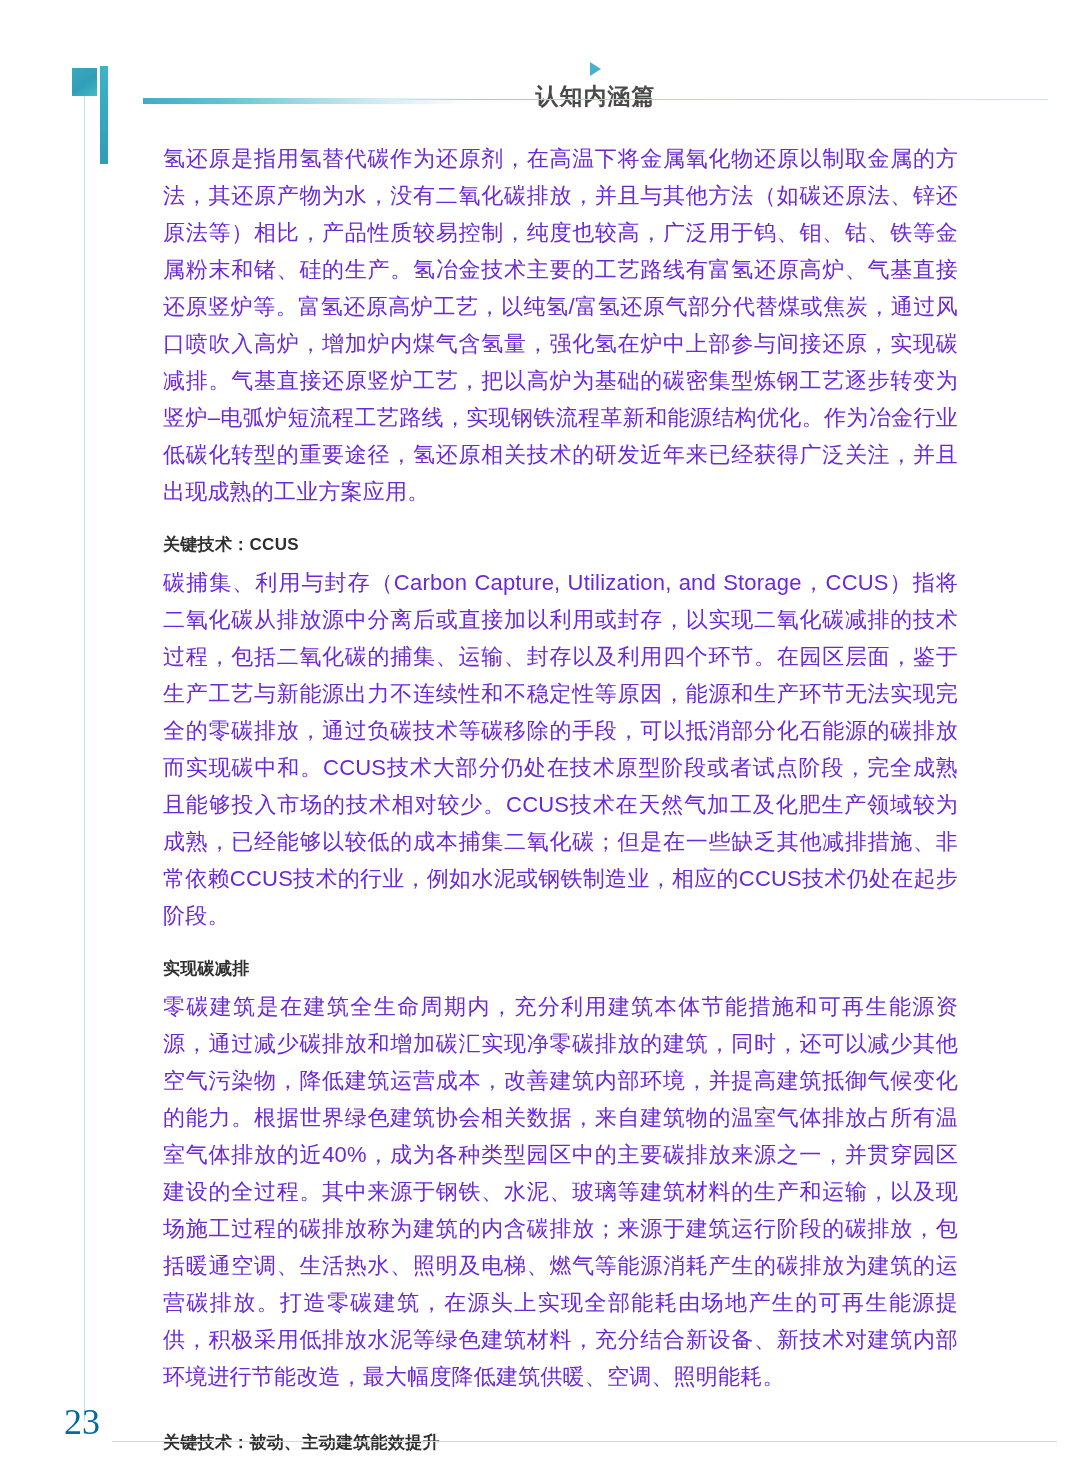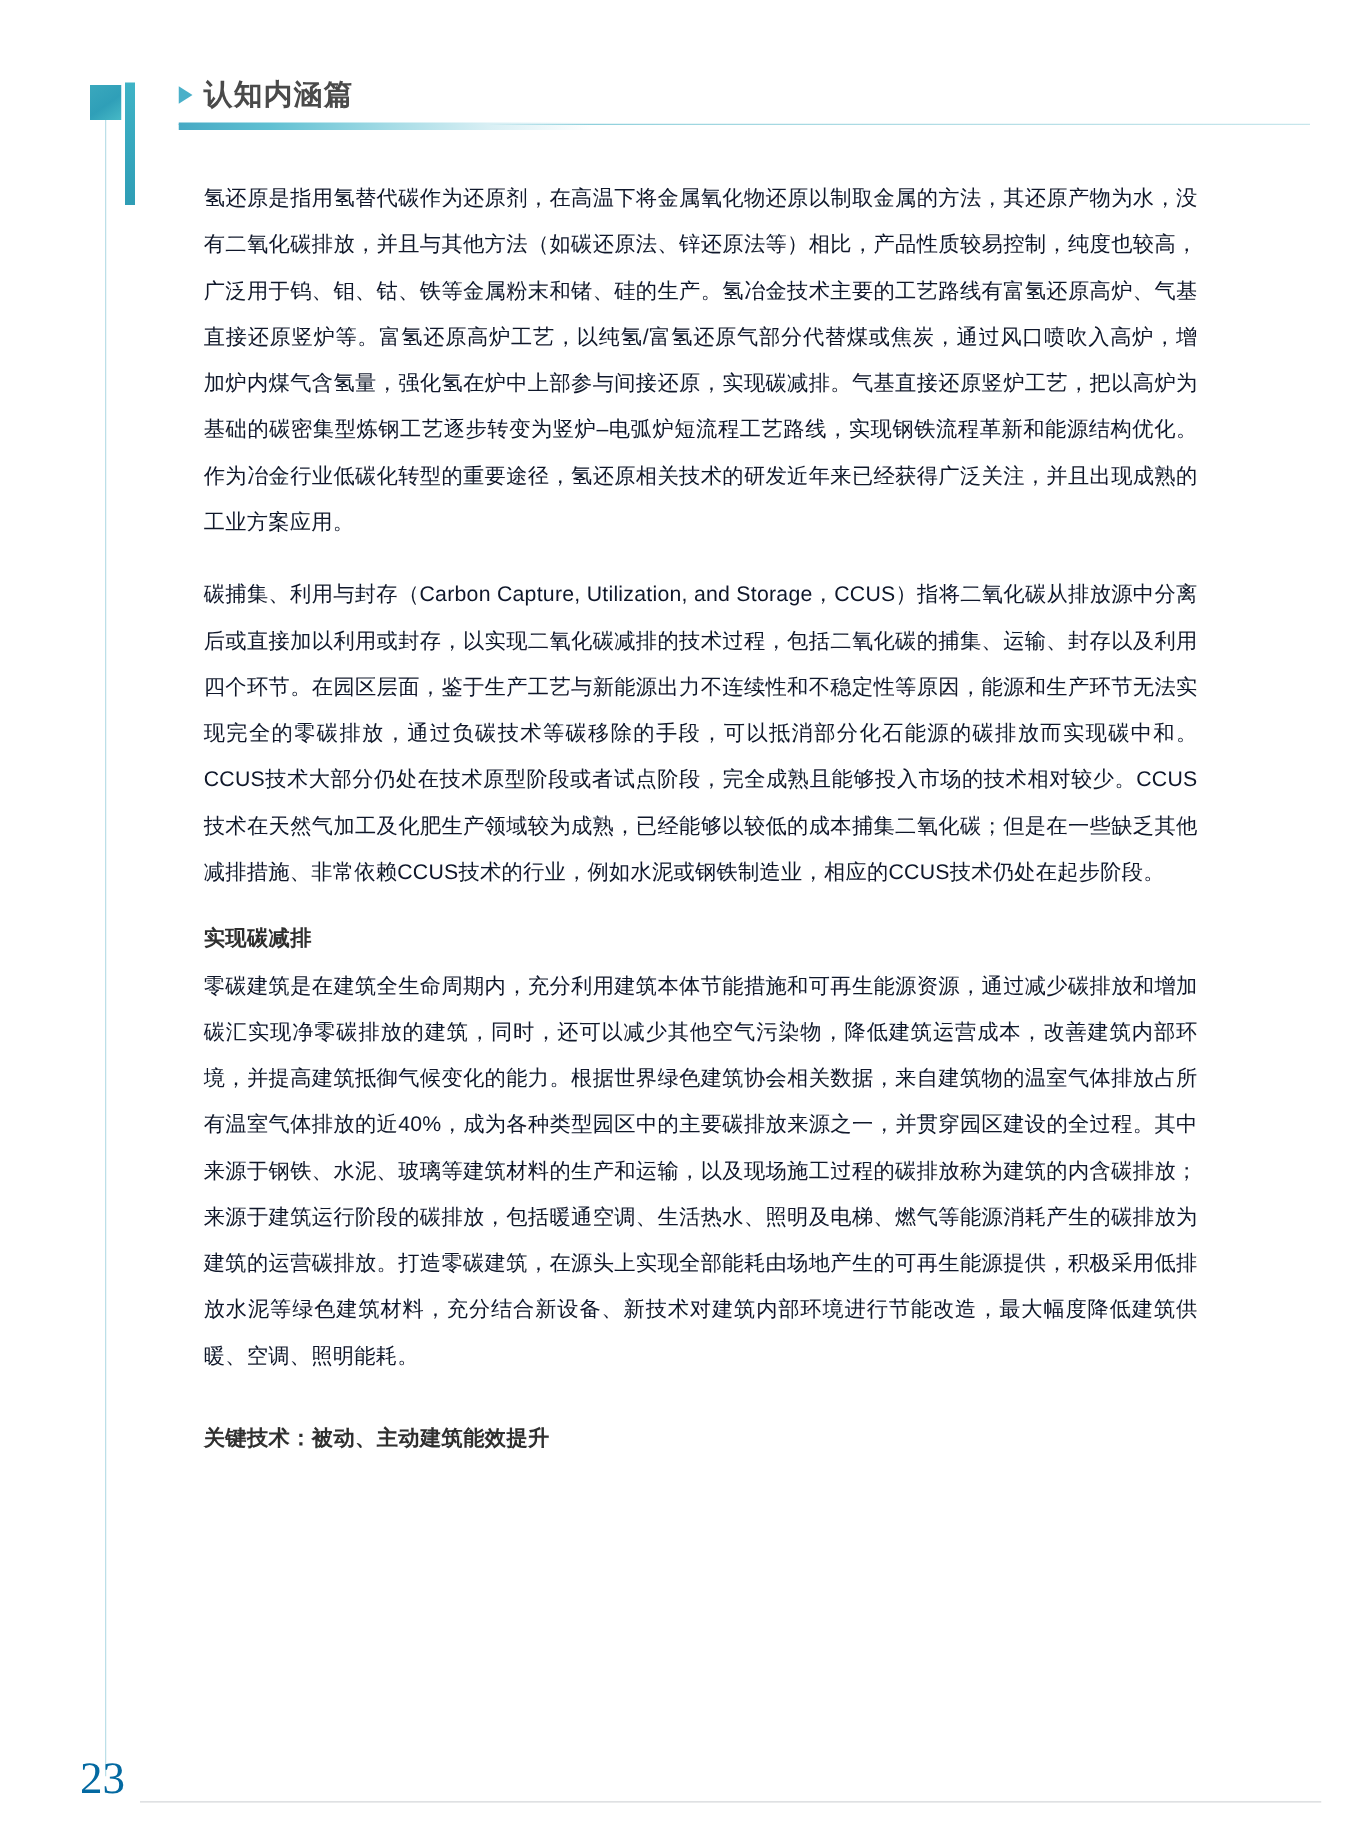--- a/index.html
+++ b/index.html
@@ -54,20 +54,21 @@
     left: 143px;
     top: 60px;
     width: 905px;
     height: 48px;
   }
   .header-row {
     display: flex;
     align-items: center;
     gap: 9px;
     height: 30px;
+    flex-direction: column;
   }
   .tri-icon {
     width: 0;
     height: 0;
     border-left: 11px solid #4ab0c9;
     border-top: 7px solid transparent;
     border-bottom: 7px solid transparent;
     flex: 0 0 auto;
     margin-top: 2px;
   }
@@ -114,23 +115,23 @@
   }
   .sec-heading {
     font-size: 17px;
     font-weight: bold;
     color: #2f2f2f;
     line-height: 1.6;
     margin: 0 0 6px 0;
     letter-spacing: 0.3px;
   }
   .para {
-    font-size: 17px;
+    font-size: 22px;
     line-height: 37px;
-    color: #0f172a;
+    color: #6d28d9;
     margin: 0;
     text-align: justify;
     text-justify: inter-character;
     letter-spacing: 0.2px;
   }
   .block {
     margin-bottom: 21px;
   }
   .block.gap-lg {
     margin-bottom: 34px;
@@ -182,20 +183,21 @@
     </div>
   </div>
 
   <div class="content">
 
     <div class="block">
       <p class="para">氢还原是指用氢替代碳作为还原剂，在高温下将金属氧化物还原以制取金属的方法，其还原产物为水，没有二氧化碳排放，并且与其他方法（如碳还原法、锌还原法等）相比，产品性质较易控制，纯度也较高，广泛用于钨、钼、钴、铁等金属粉末和锗、硅的生产。氢冶金技术主要的工艺路线有富氢还原高炉、气基直接还原竖炉等。富氢还原高炉工艺，以纯氢/富氢还原气部分代替煤或焦炭，通过风口喷吹入高炉，增加炉内煤气含氢量，强化氢在炉中上部参与间接还原，实现碳减排。气基直接还原竖炉工艺，把以高炉为基础的碳密集型炼钢工艺逐步转变为竖炉–电弧炉短流程工艺路线，实现钢铁流程革新和能源结构优化。作为冶金行业低碳化转型的重要途径，氢还原相关技术的研发近年来已经获得广泛关注，并且出现成熟的工业方案应用。</p>
     </div>
 
     <div class="block">
+      <h2 class="sec-heading">关键技术：CCUS</h2>
       <p class="para">碳捕集、利用与封存（Carbon Capture, Utilization, and Storage，CCUS）指将二氧化碳从排放源中分离后或直接加以利用或封存，以实现二氧化碳减排的技术过程，包括二氧化碳的捕集、运输、封存以及利用四个环节。在园区层面，鉴于生产工艺与新能源出力不连续性和不稳定性等原因，能源和生产环节无法实现完全的零碳排放，通过负碳技术等碳移除的手段，可以抵消部分化石能源的碳排放而实现碳中和。CCUS技术大部分仍处在技术原型阶段或者试点阶段，完全成熟且能够投入市场的技术相对较少。CCUS技术在天然气加工及化肥生产领域较为成熟，已经能够以较低的成本捕集二氧化碳；但是在一些缺乏其他减排措施、非常依赖CCUS技术的行业，例如水泥或钢铁制造业，相应的CCUS技术仍处在起步阶段。</p>
     </div>
 
     <div class="block gap-lg">
       <h2 class="sec-heading">实现碳减排</h2>
       <p class="para">零碳建筑是在建筑全生命周期内，充分利用建筑本体节能措施和可再生能源资源，通过减少碳排放和增加碳汇实现净零碳排放的建筑，同时，还可以减少其他空气污染物，降低建筑运营成本，改善建筑内部环境，并提高建筑抵御气候变化的能力。根据世界绿色建筑协会相关数据，来自建筑物的温室气体排放占所有温室气体排放的近40%，成为各种类型园区中的主要碳排放来源之一，并贯穿园区建设的全过程。其中来源于钢铁、水泥、玻璃等建筑材料的生产和运输，以及现场施工过程的碳排放称为建筑的内含碳排放；来源于建筑运行阶段的碳排放，包括暖通空调、生活热水、照明及电梯、燃气等能源消耗产生的碳排放为建筑的运营碳排放。打造零碳建筑，在源头上实现全部能耗由场地产生的可再生能源提供，积极采用低排放水泥等绿色建筑材料，充分结合新设备、新技术对建筑内部环境进行节能改造，最大幅度降低建筑供暖、空调、照明能耗。</p>
     </div>
 
     <div class="block">
       <h2 class="sec-heading">关键技术：被动、主动建筑能效提升</h2>

